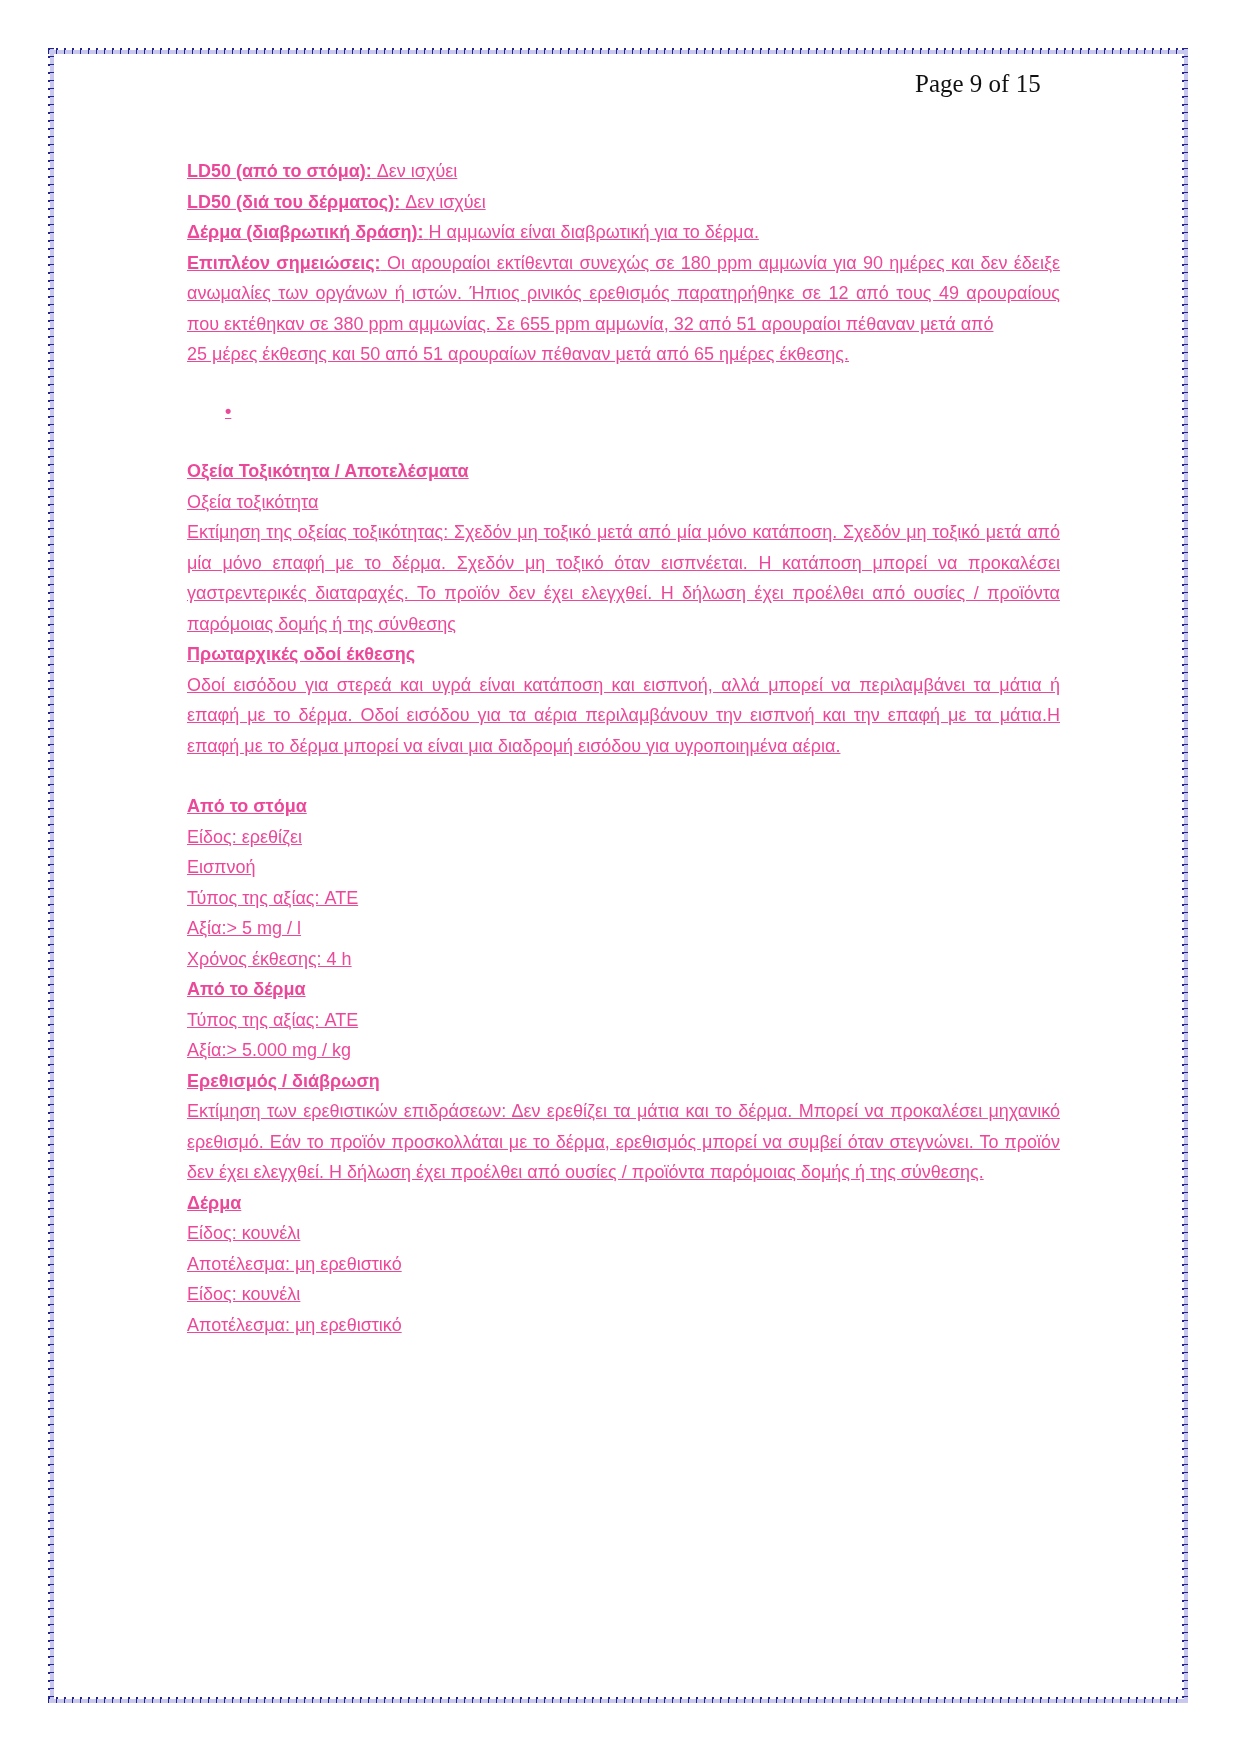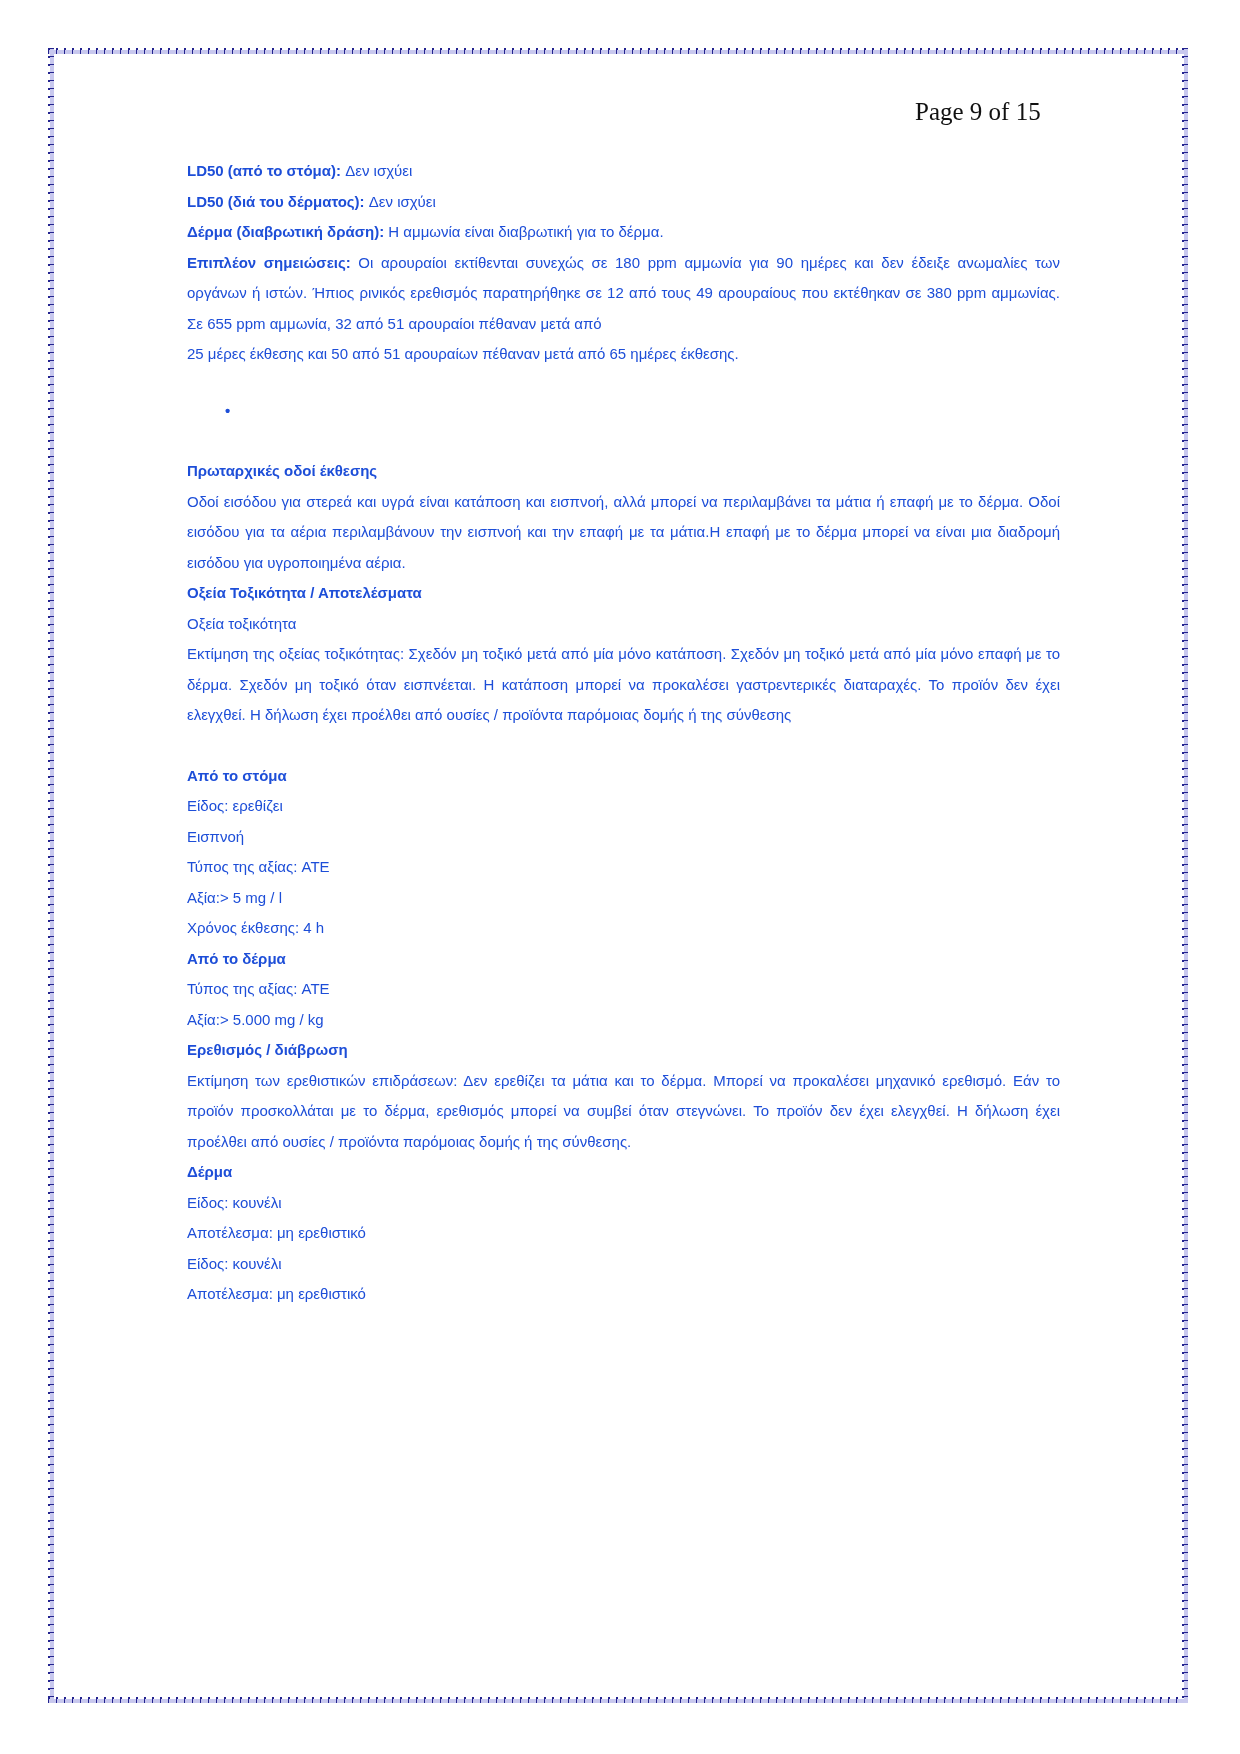--- a/index.html
+++ b/index.html
@@ -21,26 +21,27 @@
       top: 0; bottom: 0; width: 6px;
       background:
         repeating-linear-gradient(180deg, #23238f 0px, #23238f 2px, transparent 2px, transparent 8px) left/2px 100% no-repeat,
         repeating-linear-gradient(180deg, #23238f 0px, #23238f 1px, #c8c8ee 1px, #c8c8ee 8px) 2px 0/4px 100% no-repeat;
     }
     .frame .left { left: 0; }
     .frame .right { right: 0; }
 
     .page-number {
       position: absolute; top: 70px; left: 915px;
-      font-family: "Liberation Serif", serif; font-size: 25px; color: #111; margin-top: 28px;
+      font-family: "Liberation Serif", serif; font-size: 25px; color: #111;
     }
     .content {
       position: absolute; left: 187px; top: 156px; width: 873px;
-      font-family: "Liberation Sans", sans-serif; font-size: 15px; color: #1d4ed8;
+      font-family: "Liberation Sans", sans-serif; font-size: 18px; color: #ec4899;
       line-height: 30.5px;
+      text-decoration: underline;
     }
     .content p { margin: 0; }
     .just { text-align: justify; text-align-last: left; }
     b { font-weight: bold; }
     .gap { height: 30px; }
     .bullet-row { display: flex; align-items: baseline; padding-left: 38px; margin: 12px 0 0 0; }
     .bullet-row .dot { width: 36px; font-weight: bold; }
     .heading { font-weight: bold; }
   </style>
 </head>
@@ -77,28 +78,28 @@
     <p>25 μέρες  έκθεσης και 50 από 51 αρουραίων πέθαναν μετά από 65 ημέρες έκθεσης.</p>
   </section>
 
   <div class="bullet-row" style="margin-top:26px;">
     <span class="dot">•</span>
   </div>
 
   <div class="gap"></div>
 
   <section>
-    <p class="heading">Πρωταρχικές οδοί έκθεσης</p>
-    <p class="just">Οδοί εισόδου για στερεά και υγρά είναι κατάποση και  εισπνοή, αλλά μπορεί να περιλαμβάνει τα μάτια ή επαφή με το δέρμα. Οδοί εισόδου για τα αέρια περιλαμβάνουν την εισπνοή και την επαφή με τα μάτια.Η επαφή με το δέρμα μπορεί να είναι μια διαδρομή εισόδου για υγροποιημένα αέρια.</p>
+    <p class="heading">Οξεία Τοξικότητα / Αποτελέσματα</p>
+    <p>Οξεία τοξικότητα</p>
+    <p class="just">Εκτίμηση της οξείας τοξικότητας: Σχεδόν μη τοξικό μετά από μία μόνο κατάποση. Σχεδόν μη τοξικό μετά από μία μόνο επαφή με το δέρμα. Σχεδόν μη τοξικό όταν εισπνέεται. Η κατάποση μπορεί να προκαλέσει γαστρεντερικές διαταραχές. Το προϊόν δεν έχει ελεγχθεί. Η δήλωση έχει προέλθει από ουσίες / προϊόντα παρόμοιας δομής ή της σύνθεσης</p>
   </section>
 
   <section>
-    <p class="heading">Οξεία Τοξικότητα / Αποτελέσματα</p>
-    <p>Οξεία τοξικότητα</p>
-    <p class="just">Εκτίμηση της οξείας τοξικότητας: Σχεδόν μη τοξικό μετά από μία μόνο κατάποση. Σχεδόν μη τοξικό μετά από μία μόνο επαφή με το δέρμα. Σχεδόν μη τοξικό όταν εισπνέεται. Η κατάποση μπορεί να προκαλέσει γαστρεντερικές διαταραχές. Το προϊόν δεν έχει ελεγχθεί. Η δήλωση έχει προέλθει από ουσίες / προϊόντα παρόμοιας δομής ή της σύνθεσης</p>
+    <p class="heading">Πρωταρχικές οδοί έκθεσης</p>
+    <p class="just">Οδοί εισόδου για στερεά και υγρά είναι κατάποση και  εισπνοή, αλλά μπορεί να περιλαμβάνει τα μάτια ή επαφή με το δέρμα. Οδοί εισόδου για τα αέρια περιλαμβάνουν την εισπνοή και την επαφή με τα μάτια.Η επαφή με το δέρμα μπορεί να είναι μια διαδρομή εισόδου για υγροποιημένα αέρια.</p>
   </section>
 
   <div class="gap"></div>
 
   <section>
     <p class="heading">Από το στόμα</p>
     <p>Είδος: ερεθίζει</p>
     <p>Εισπνοή</p>
     <p>Τύπος της αξίας: ATE</p>
     <p>Αξία:&gt; 5 mg / l</p>

